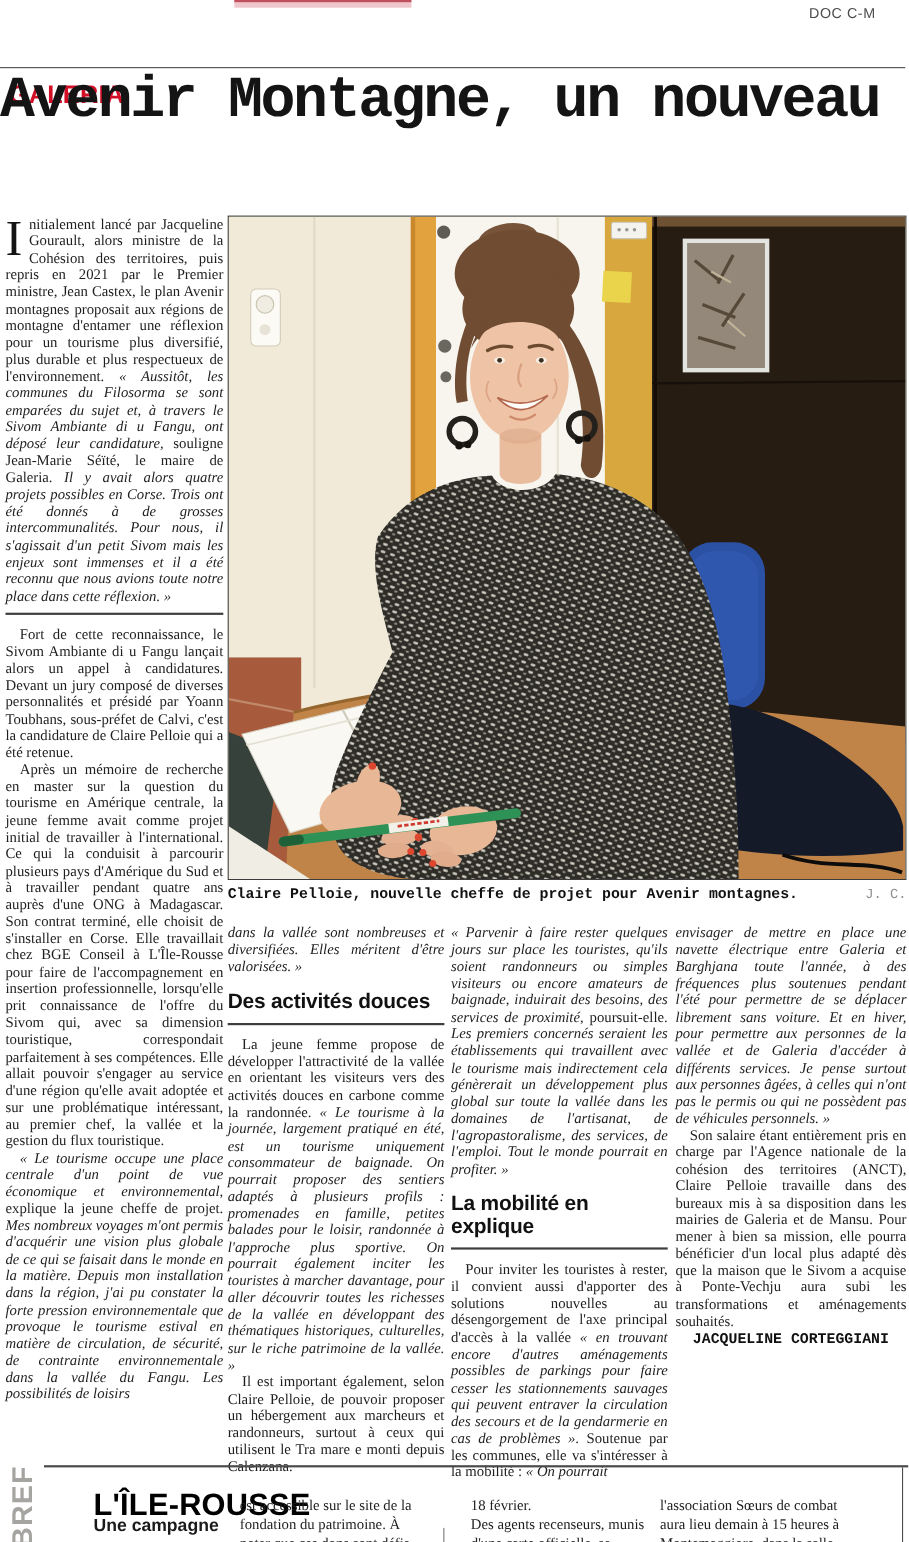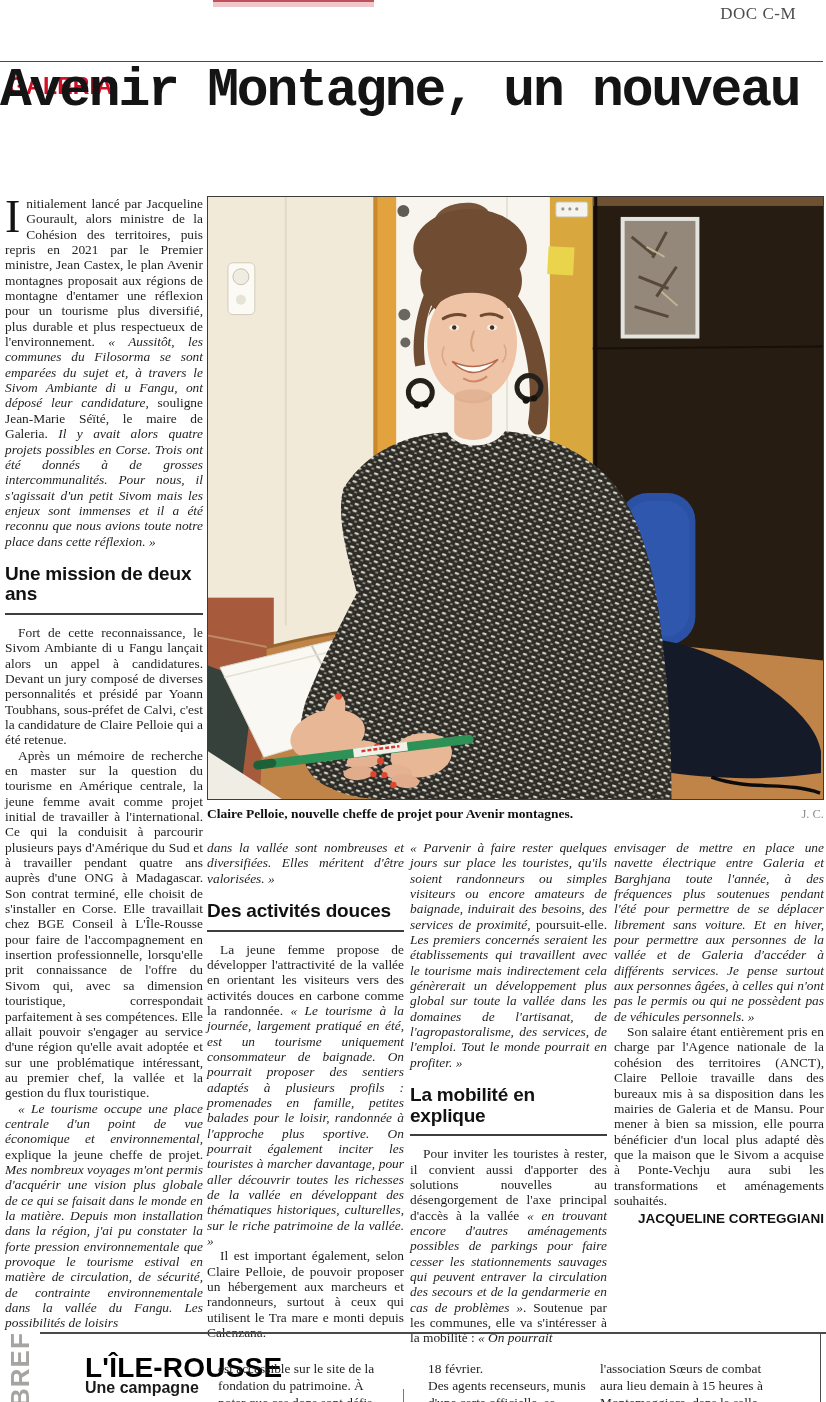--- a/index.html
+++ b/index.html
@@ -2,22 +2,22 @@
 <html lang="fr"><head>
 <meta charset="utf-8">
 <style>
   html,body{margin:0;padding:0;background:#ffffff;}
   .page{position:relative;width:826px;height:1402px;overflow:hidden;background:#fff;
         font-family:"Liberation Serif","DejaVu Serif",serif;color:#1e1e1e;}
 
   
   .top-red-bar{position:absolute;left:213px;top:0;width:161px;height:5px;
                background:#efc6cb;border-top:2px solid #c2505c;}
-  .doc-ref{position:absolute;right:30px;top:4px;font-family:Liberation Serif, serif;
-           font-size:17px;color:#4c4c4c;letter-spacing:.5px;margin-left:16px;}
+  .doc-ref{position:absolute;right:30px;top:4px;font-family:Liberation Sans, sans-serif;
+           font-size:13px;color:#4c4c4c;letter-spacing:.5px;margin-left:16px;}
 
   
   .section-label{position:absolute;left:8px;top:35px;color:#d30f27;
                  font-family:"Liberation Sans","DejaVu Sans",sans-serif;
                  font-weight:700;font-size:23px;letter-spacing:.2px;margin-top:38px;}
   .section-rule{position:absolute;left:0;top:61px;width:823px;border-top:1.5px solid #4a4a4a;}
   .headline{position:absolute;left:0;top:63px;margin:0;width:820px;
             font-family:Liberation Mono, monospace;
             font-weight:700;font-size:53px;line-height:56.5px;letter-spacing:-2.2px;color:#141414;}
   .headline span{display:block;}
@@ -29,30 +29,30 @@
   .q{font-style:italic;}
   .subhead{font-family:"Liberation Sans","DejaVu Sans",sans-serif;font-weight:700;
            font-size:19px;line-height:20.5px;letter-spacing:-.2px;color:#111;
            margin:15px 0 0 0;}
   .subrule{border-top:2px solid #3e3e3e;margin:8px 0 10px 0;}
   .col1{left:5px;top:196px;width:198px;}
   .col2{left:207px;top:840px;width:197px;}
   .col3{left:410px;top:840px;width:197px;}
   .col4{left:614px;top:840px;width:210px;}
   .dropcap{float:left;font-size:46px;line-height:36px;padding:3px 6px 0 0;color:#141414;}
-  .byline{text-align:right;font-family:Liberation Sans, sans-serif;
+  .byline{text-align:center;font-family:Liberation Mono, monospace;
           font-weight:700;font-size:13.5px;margin-top:3px;color:#111;}
 
   
   .photo-wrap{position:absolute;left:207px;top:196px;width:617px;height:604px;
               border:1px solid #3c3c3c;box-sizing:border-box;background:#efe8d6;}
   .photo-wrap svg{display:block;width:100%;height:100%;}
   .caption-row{position:absolute;left:207px;top:806px;width:617px;display:flex;
                justify-content:space-between;align-items:baseline;
-               font-family:Liberation Serif, serif;gap:18px;}
+               font-family:Liberation Mono, monospace;gap:18px;}
   .caption{font-weight:700;font-size:13.5px;color:#111;}
   .credit{font-size:12.5px;color:#8f8f8f;}
 
   
   .briefs-rule{position:absolute;left:40px;top:1332px;width:786px;border-top:2px solid #4a4a4a;}
   .brief-vertical{position:absolute;left:-15px;top:1357px;width:70px;height:30px;
                   transform:rotate(-90deg);text-align:center;
                   font-family:"Liberation Sans","DejaVu Sans",sans-serif;
                   font-weight:700;font-size:26px;color:#a6a4a1;letter-spacing:1px;}
   .brief-loc{position:absolute;left:85px;top:1352px;color:#000000;
@@ -79,21 +79,20 @@
 
   <div class="section-label">GALERIA</div>
   <div class="section-rule"></div>
 
   <h1 class="headline">
     <span>Avenir Montagne, un nouveau</span>
   </h1>
 
   <div class="col col1">
     <p><span class="dropcap">I</span><span>nitialement lancé par Jacqueline Gourault, alors ministre de la Cohésion des territoires, puis repris en 2021 par le Premier ministre, Jean Castex, le plan Avenir montagnes proposait aux régions de montagne d'entamer une réflexion pour un tourisme plus diversifié, plus durable et plus respectueux de l'environnement. </span><span class="q">« Aussitôt, les communes du Filosorma se sont emparées du sujet et, à travers le Sivom Ambiante di u Fangu, ont déposé leur candidature, </span><span>souligne Jean-Marie Séïté, le maire de Galeria. </span><span class="q">Il y avait alors quatre projets possibles en Corse. Trois ont été donnés à de grosses intercommunalités. Pour nous, il s'agissait d'un petit Sivom mais les enjeux sont immenses et il a été reconnu que nous avions toute notre place dans cette réflexion. »</span></p>
-    <h2 class="subhead">Une mission de deux ans</h2>
     <div class="subrule"></div>
     <p class="ind">Fort de cette reconnaissance, le Sivom Ambiante di u Fangu lançait alors un appel à candidatures. Devant un jury composé de diverses personnalités et présidé par Yoann Toubhans, sous-préfet de Calvi, c'est la candidature de Claire Pelloie qui a été retenue.</p>
     <p class="ind">Après un mémoire de recherche en master sur la question du tourisme en Amérique centrale, la jeune femme avait comme projet initial de travailler à l'international. Ce qui la conduisit à parcourir plusieurs pays d'Amérique du Sud et à travailler pendant quatre ans auprès d'une ONG à Madagascar. Son contrat terminé, elle choisit de s'installer en Corse. Elle travaillait chez BGE Conseil à L'Île-Rousse pour faire de l'accompagnement en insertion professionnelle, lorsqu'elle prit connaissance de l'offre du Sivom qui, avec sa dimension touristique, correspondait parfaitement à ses compétences. Elle allait pouvoir s'engager au service d'une région qu'elle avait adoptée et sur une problématique intéressant, au premier chef, la vallée et la gestion du flux touristique.</p>
     <p class="ind"><span class="q">« Le tourisme occupe une place centrale d'un point de vue économique et environnemental, </span><span>explique la jeune cheffe de projet. </span><span class="q">Mes nombreux voyages m'ont permis d'acquérir une vision plus globale de ce qui se faisait dans le monde en la matière. Depuis mon installation dans la région, j'ai pu constater la forte pression environnementale que provoque le tourisme estival en matière de circulation, de sécurité, de contrainte environnementale dans la vallée du Fangu. Les possibilités de loisirs</span></p>
   </div>
 
   <div class="photo-wrap">
     <svg viewBox="0 0 617 604" preserveAspectRatio="none">
       <defs>
         <pattern id="tweed" width="9" height="7" patternUnits="userSpaceOnUse" patternTransform="rotate(18)">

